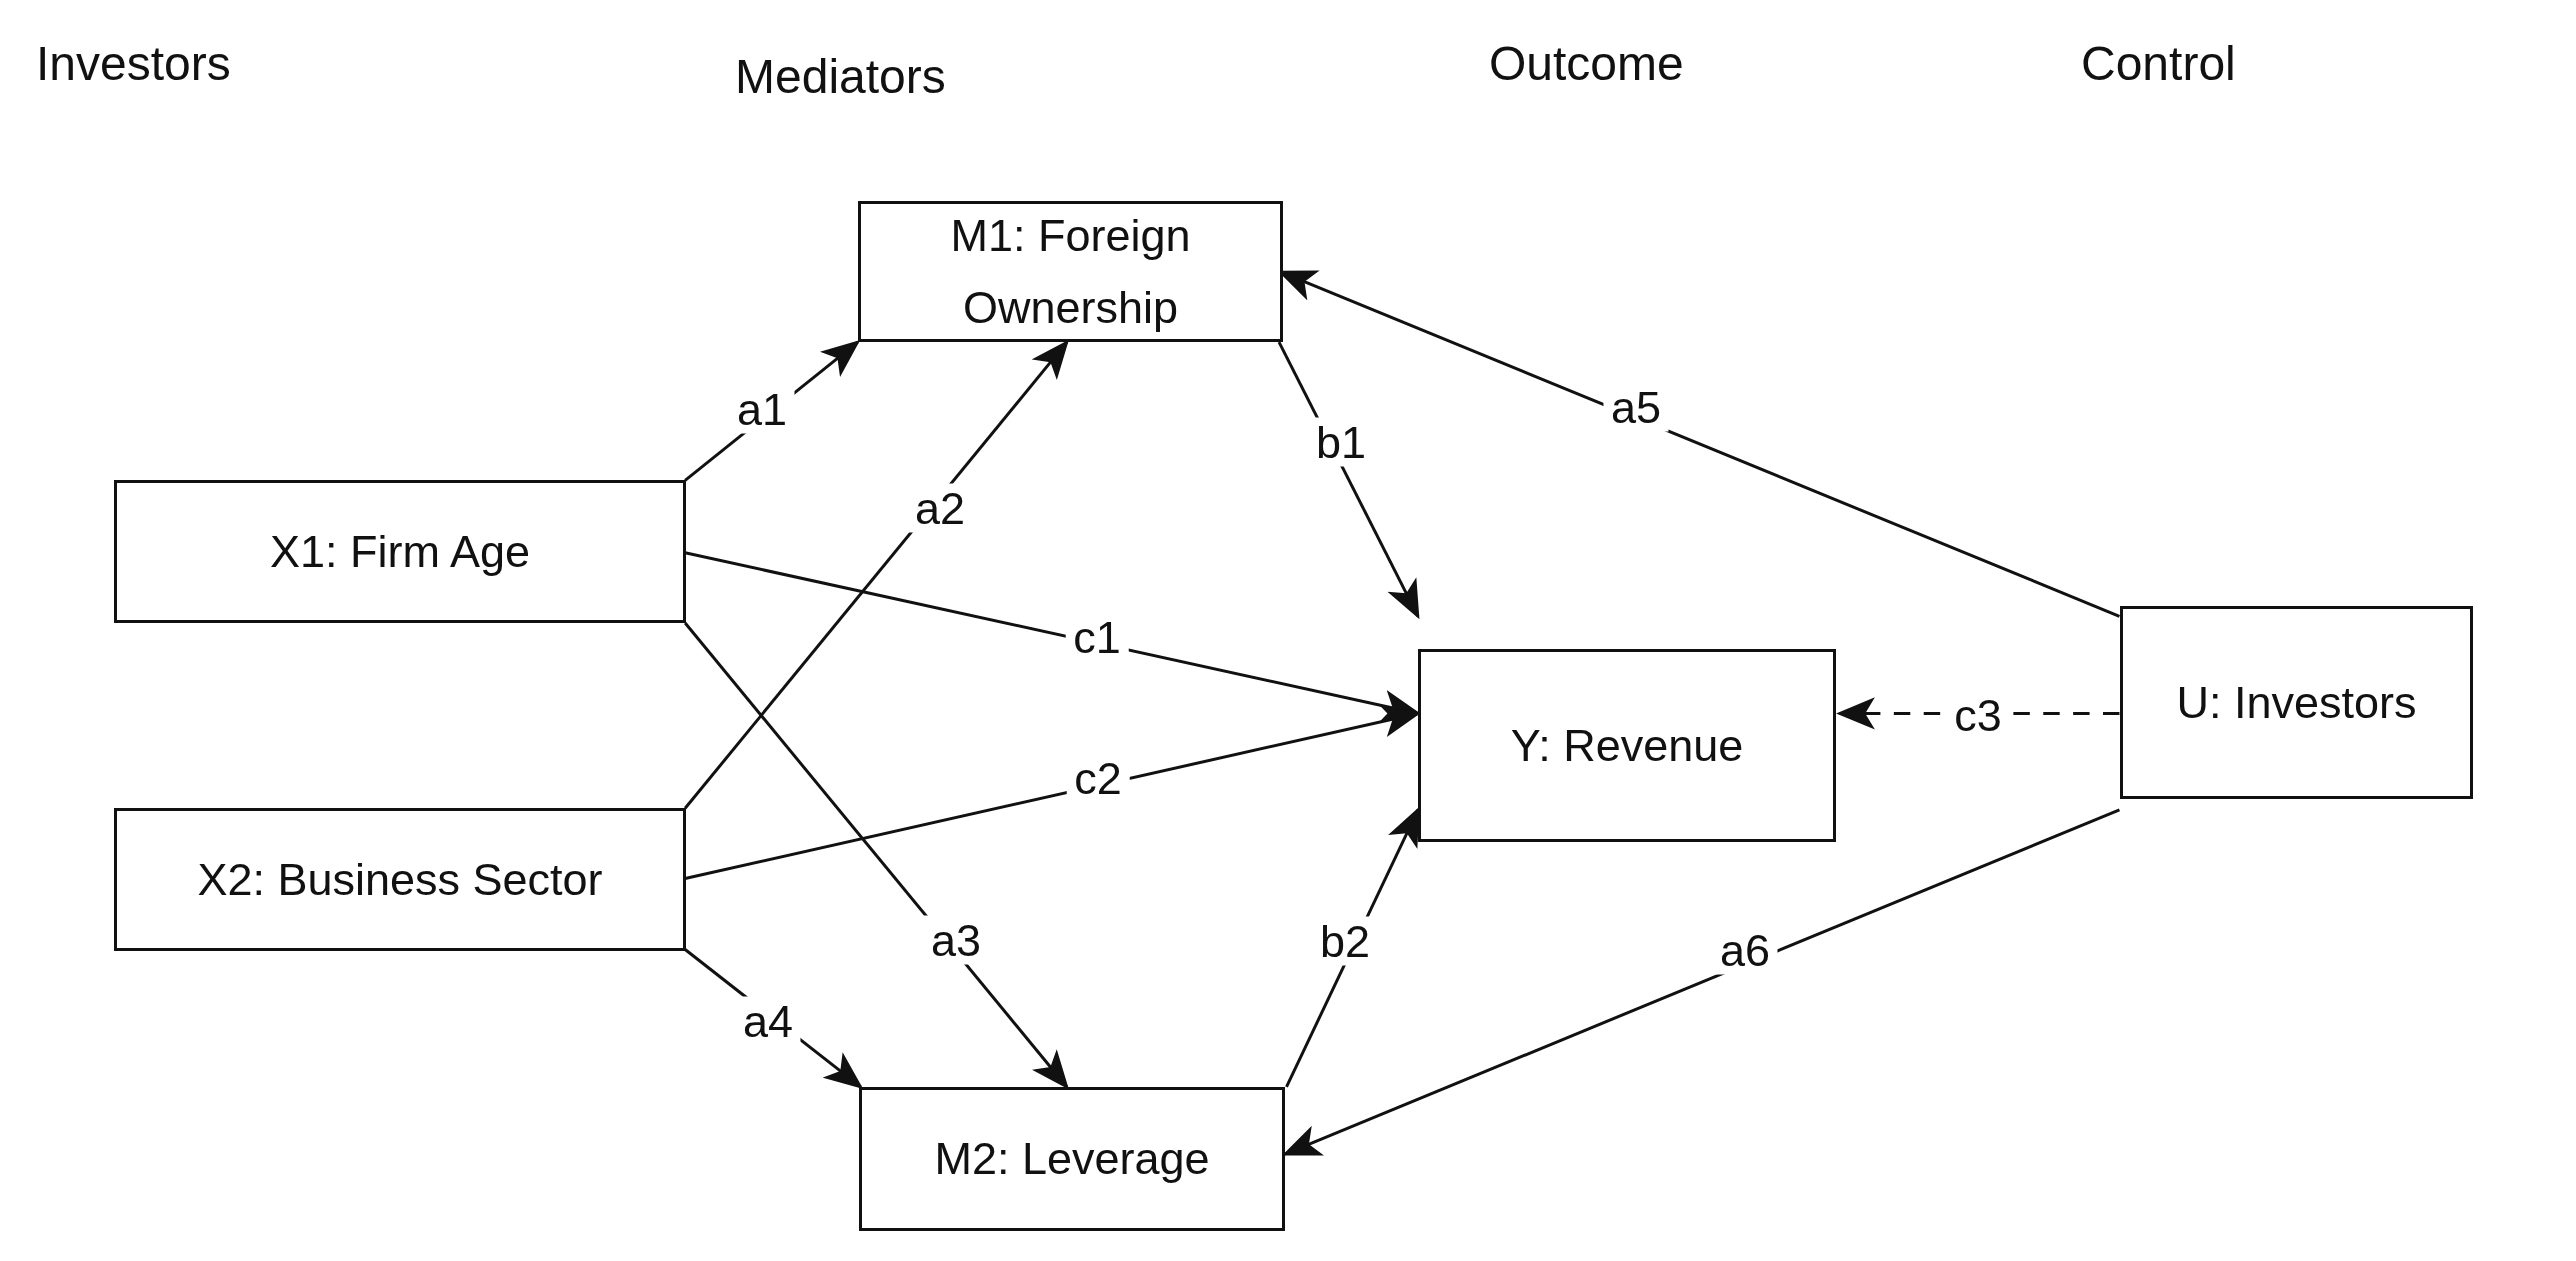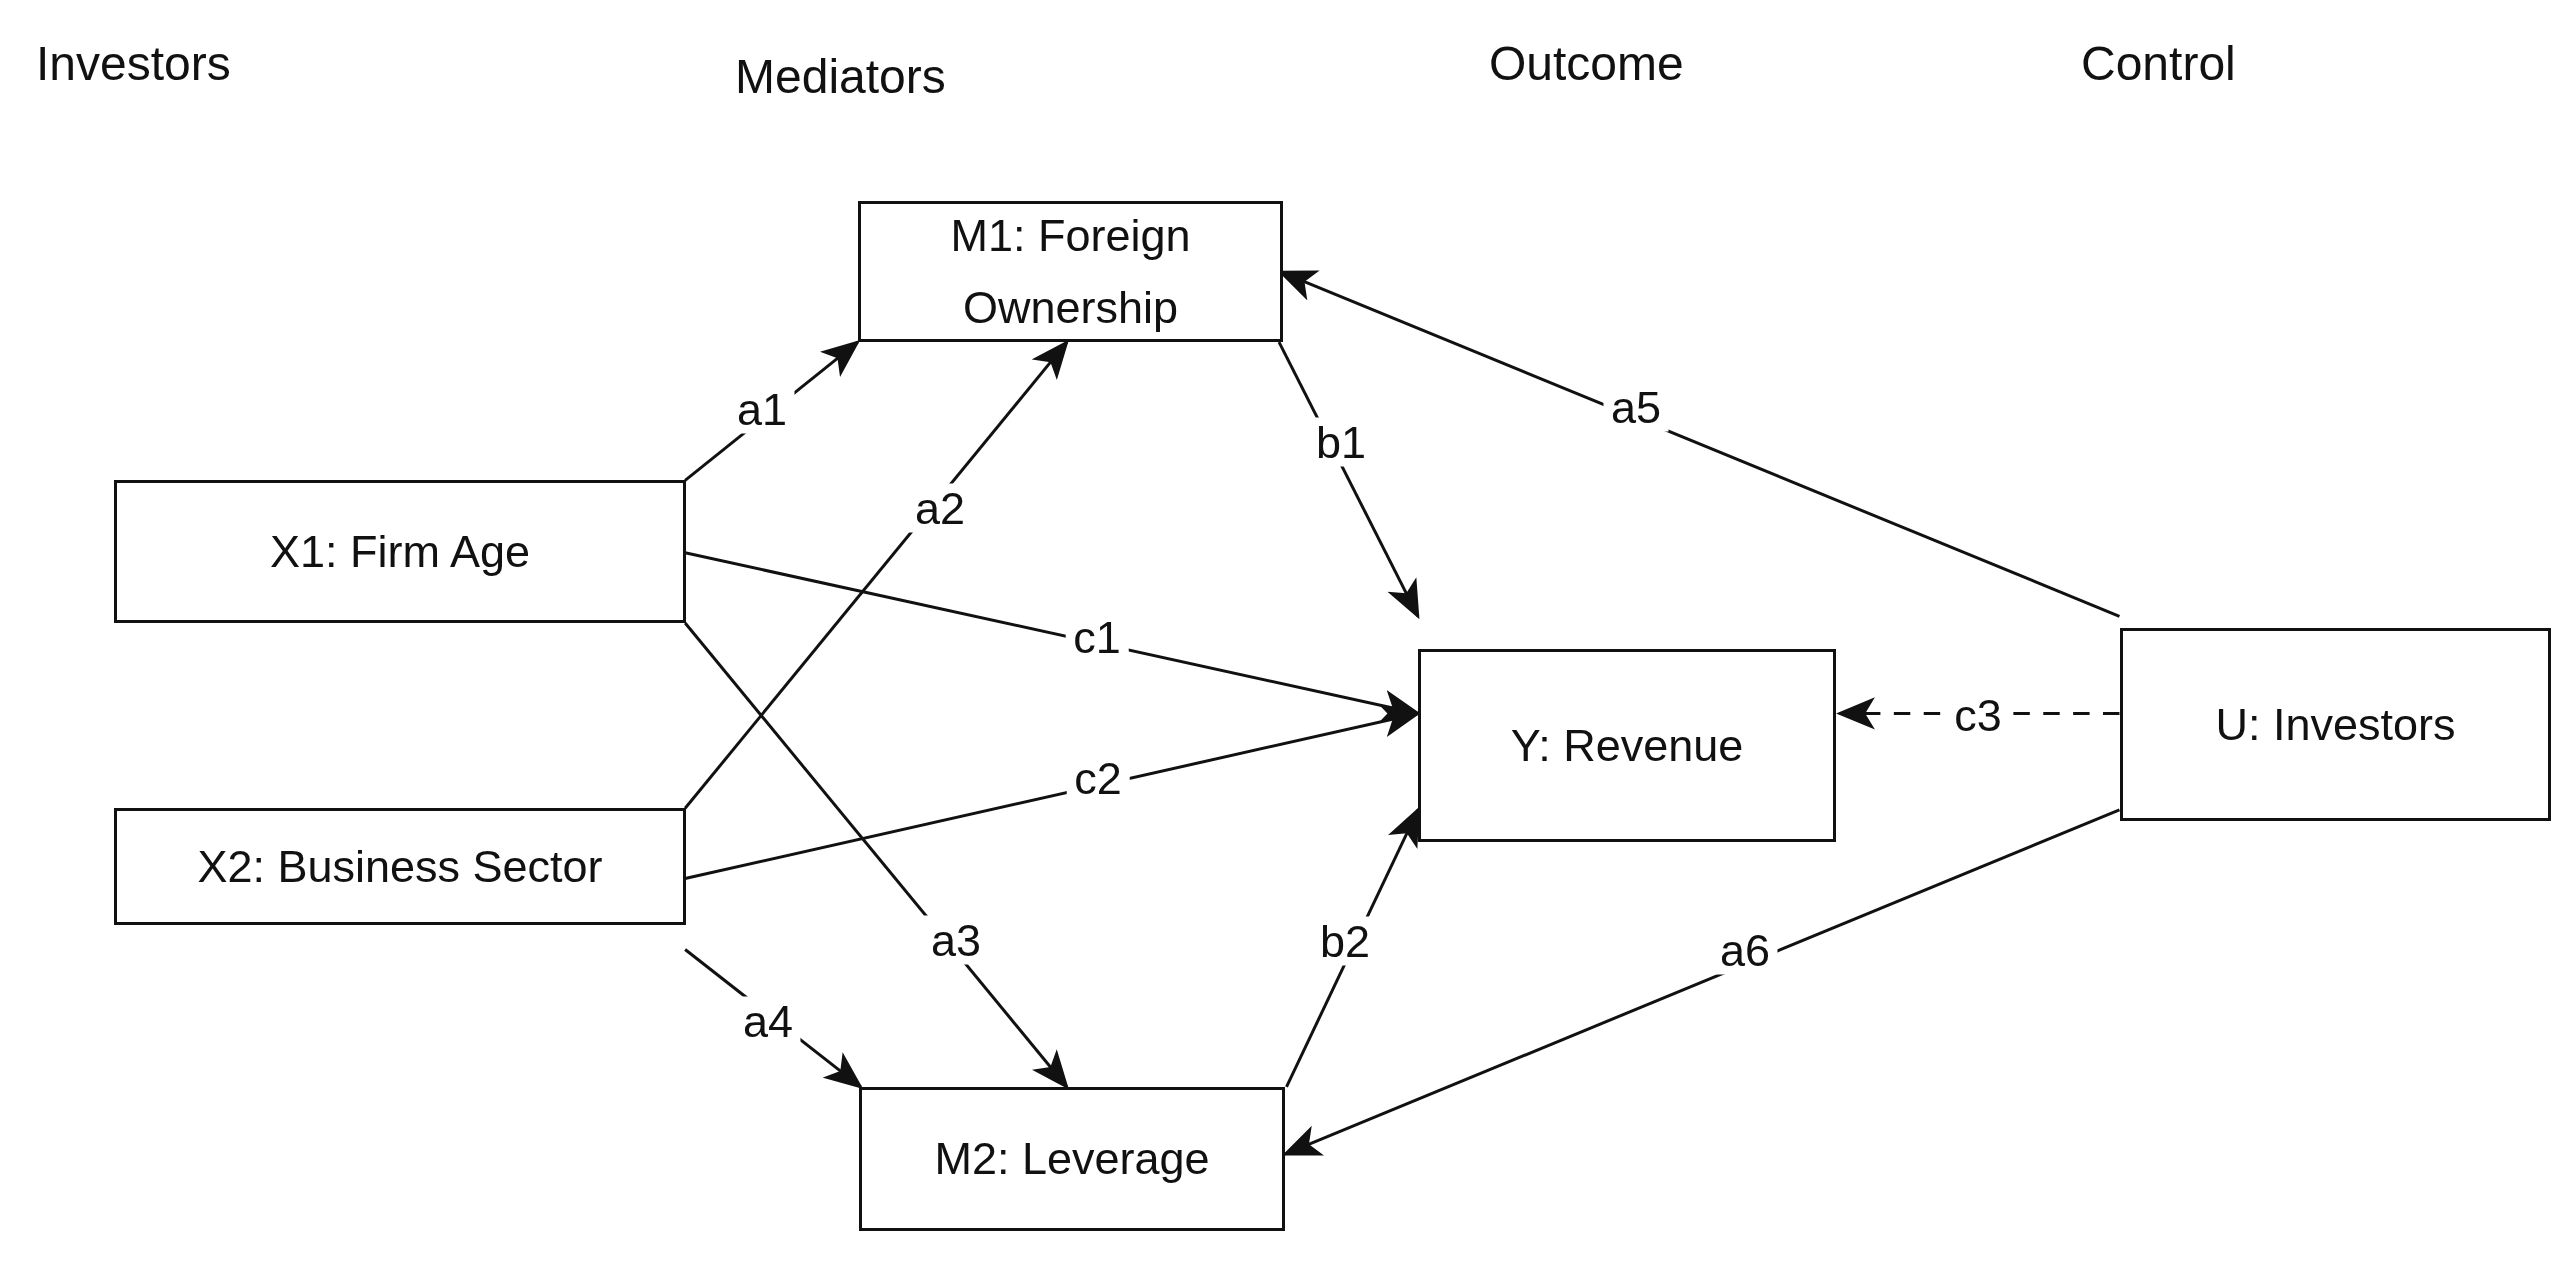--- a/index.html
+++ b/index.html
@@ -87,33 +87,33 @@
     </svg>
 
   <span class="col-header" style="left: 36px; top: 63px;">Investors</span>
   <span class="col-header" style="left: 735px; top: 63px; margin-top: 13px;">Mediators</span>
   <span class="col-header" style="left: 1489px; top: 63px;">Outcome</span>
   <span class="col-header" style="left: 2081px; top: 63px;">Control</span>
 
   <div class="node" style="left: 114px; top: 480px; width: 572px; height: 143px;">
     <span>X1: Firm Age</span>
   </div>
-  <div class="node" style="left: 114px; top: 808px; width: 572px; height: 117px;">
+  <div class="node" style="left: 114px; top: 808px; width: 572px; height: 143px;">
     <span>X2: Business Sector</span>
   </div>
   <div class="node" style="left: 858px; top: 201px; width: 425px; height: 141px;">
     <span>M1: Foreign Ownership</span>
   </div>
   <div class="node" style="left: 859px; top: 1087px; width: 426px; height: 144px;">
     <span>M2: Leverage</span>
   </div>
   <div class="node" style="left: 1418px; top: 616px; width: 418px; height: 193px; margin-top: 33px;">
     <span>Y: Revenue</span>
   </div>
-  <div class="node" style="left: 2120px; top: 628px; width: 431px; height: 193px;">
+  <div class="node" style="left: 2120px; top: 606px; width: 353px; height: 193px;">
     <span>U: Investors</span>
   </div>
 
 <div class="edge-label" style="left: 762px; top: 409px;">a1</div>
     <div class="edge-label" style="left: 940px; top: 508px;">a2</div>
     <div class="edge-label" style="left: 956px; top: 940px;">a3</div>
     <div class="edge-label" style="left: 768px; top: 1021px;">a4</div>
     <div class="edge-label" style="left: 1636px; top: 407px;">a5</div>
     <div class="edge-label" style="left: 1745px; top: 950px;">a6</div>
     <div class="edge-label" style="left: 1341px; top: 442px;">b1</div>

